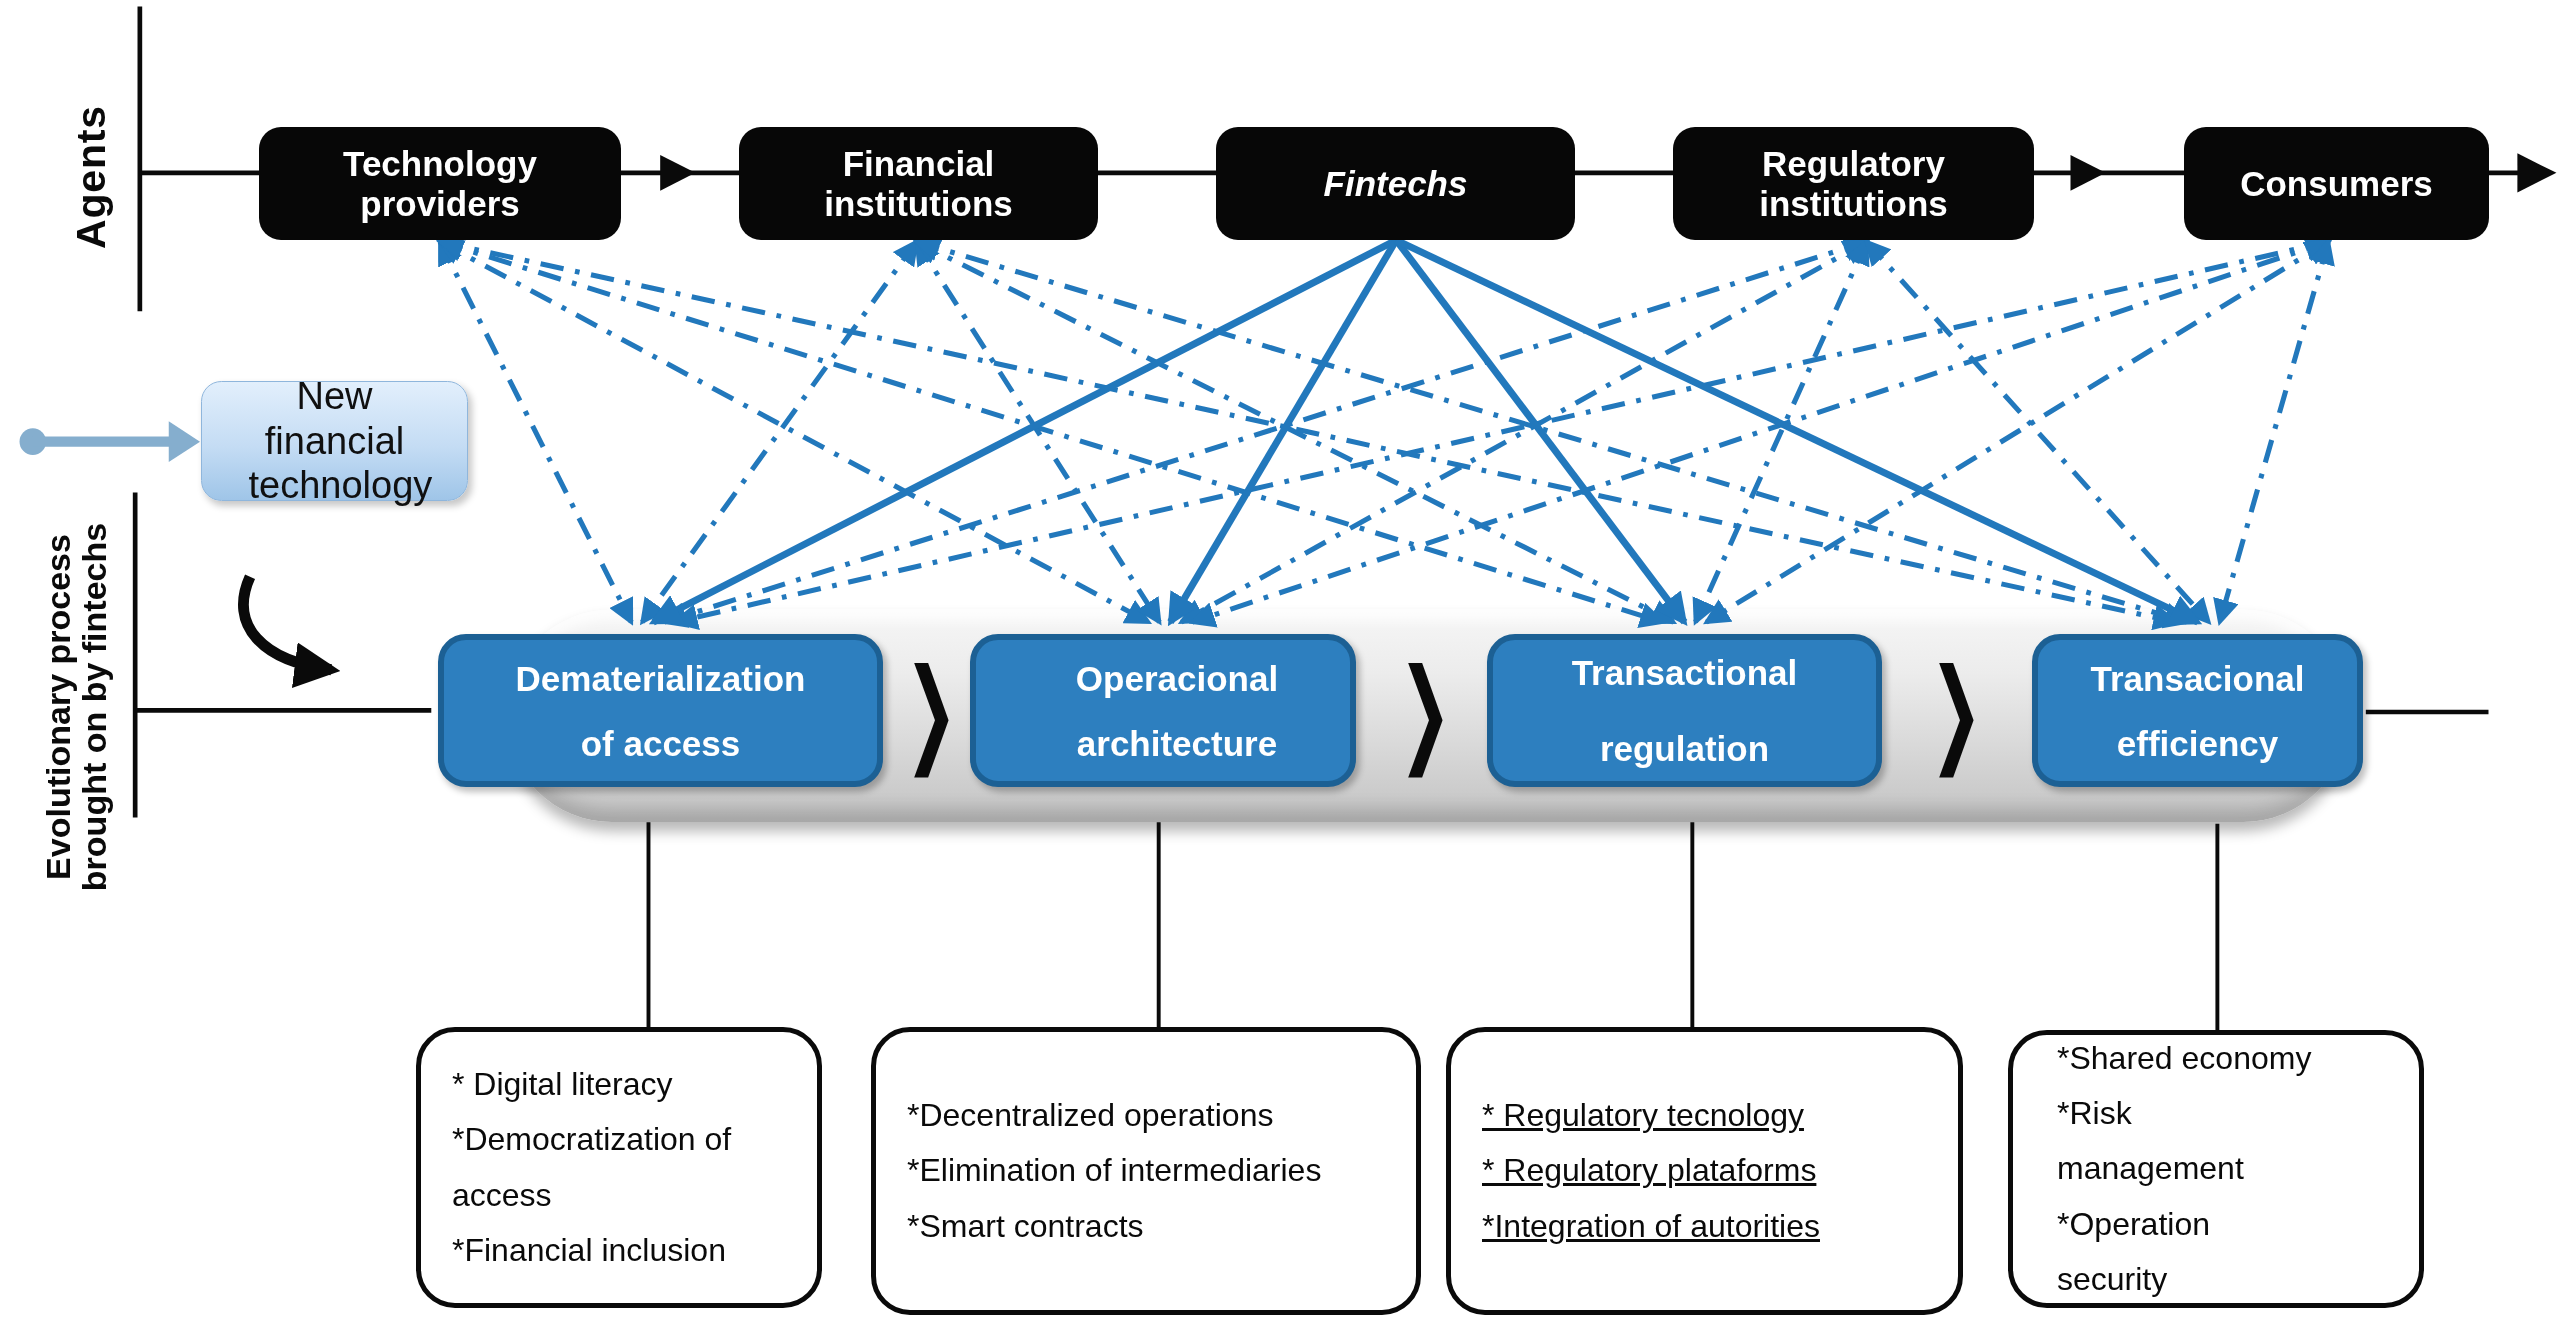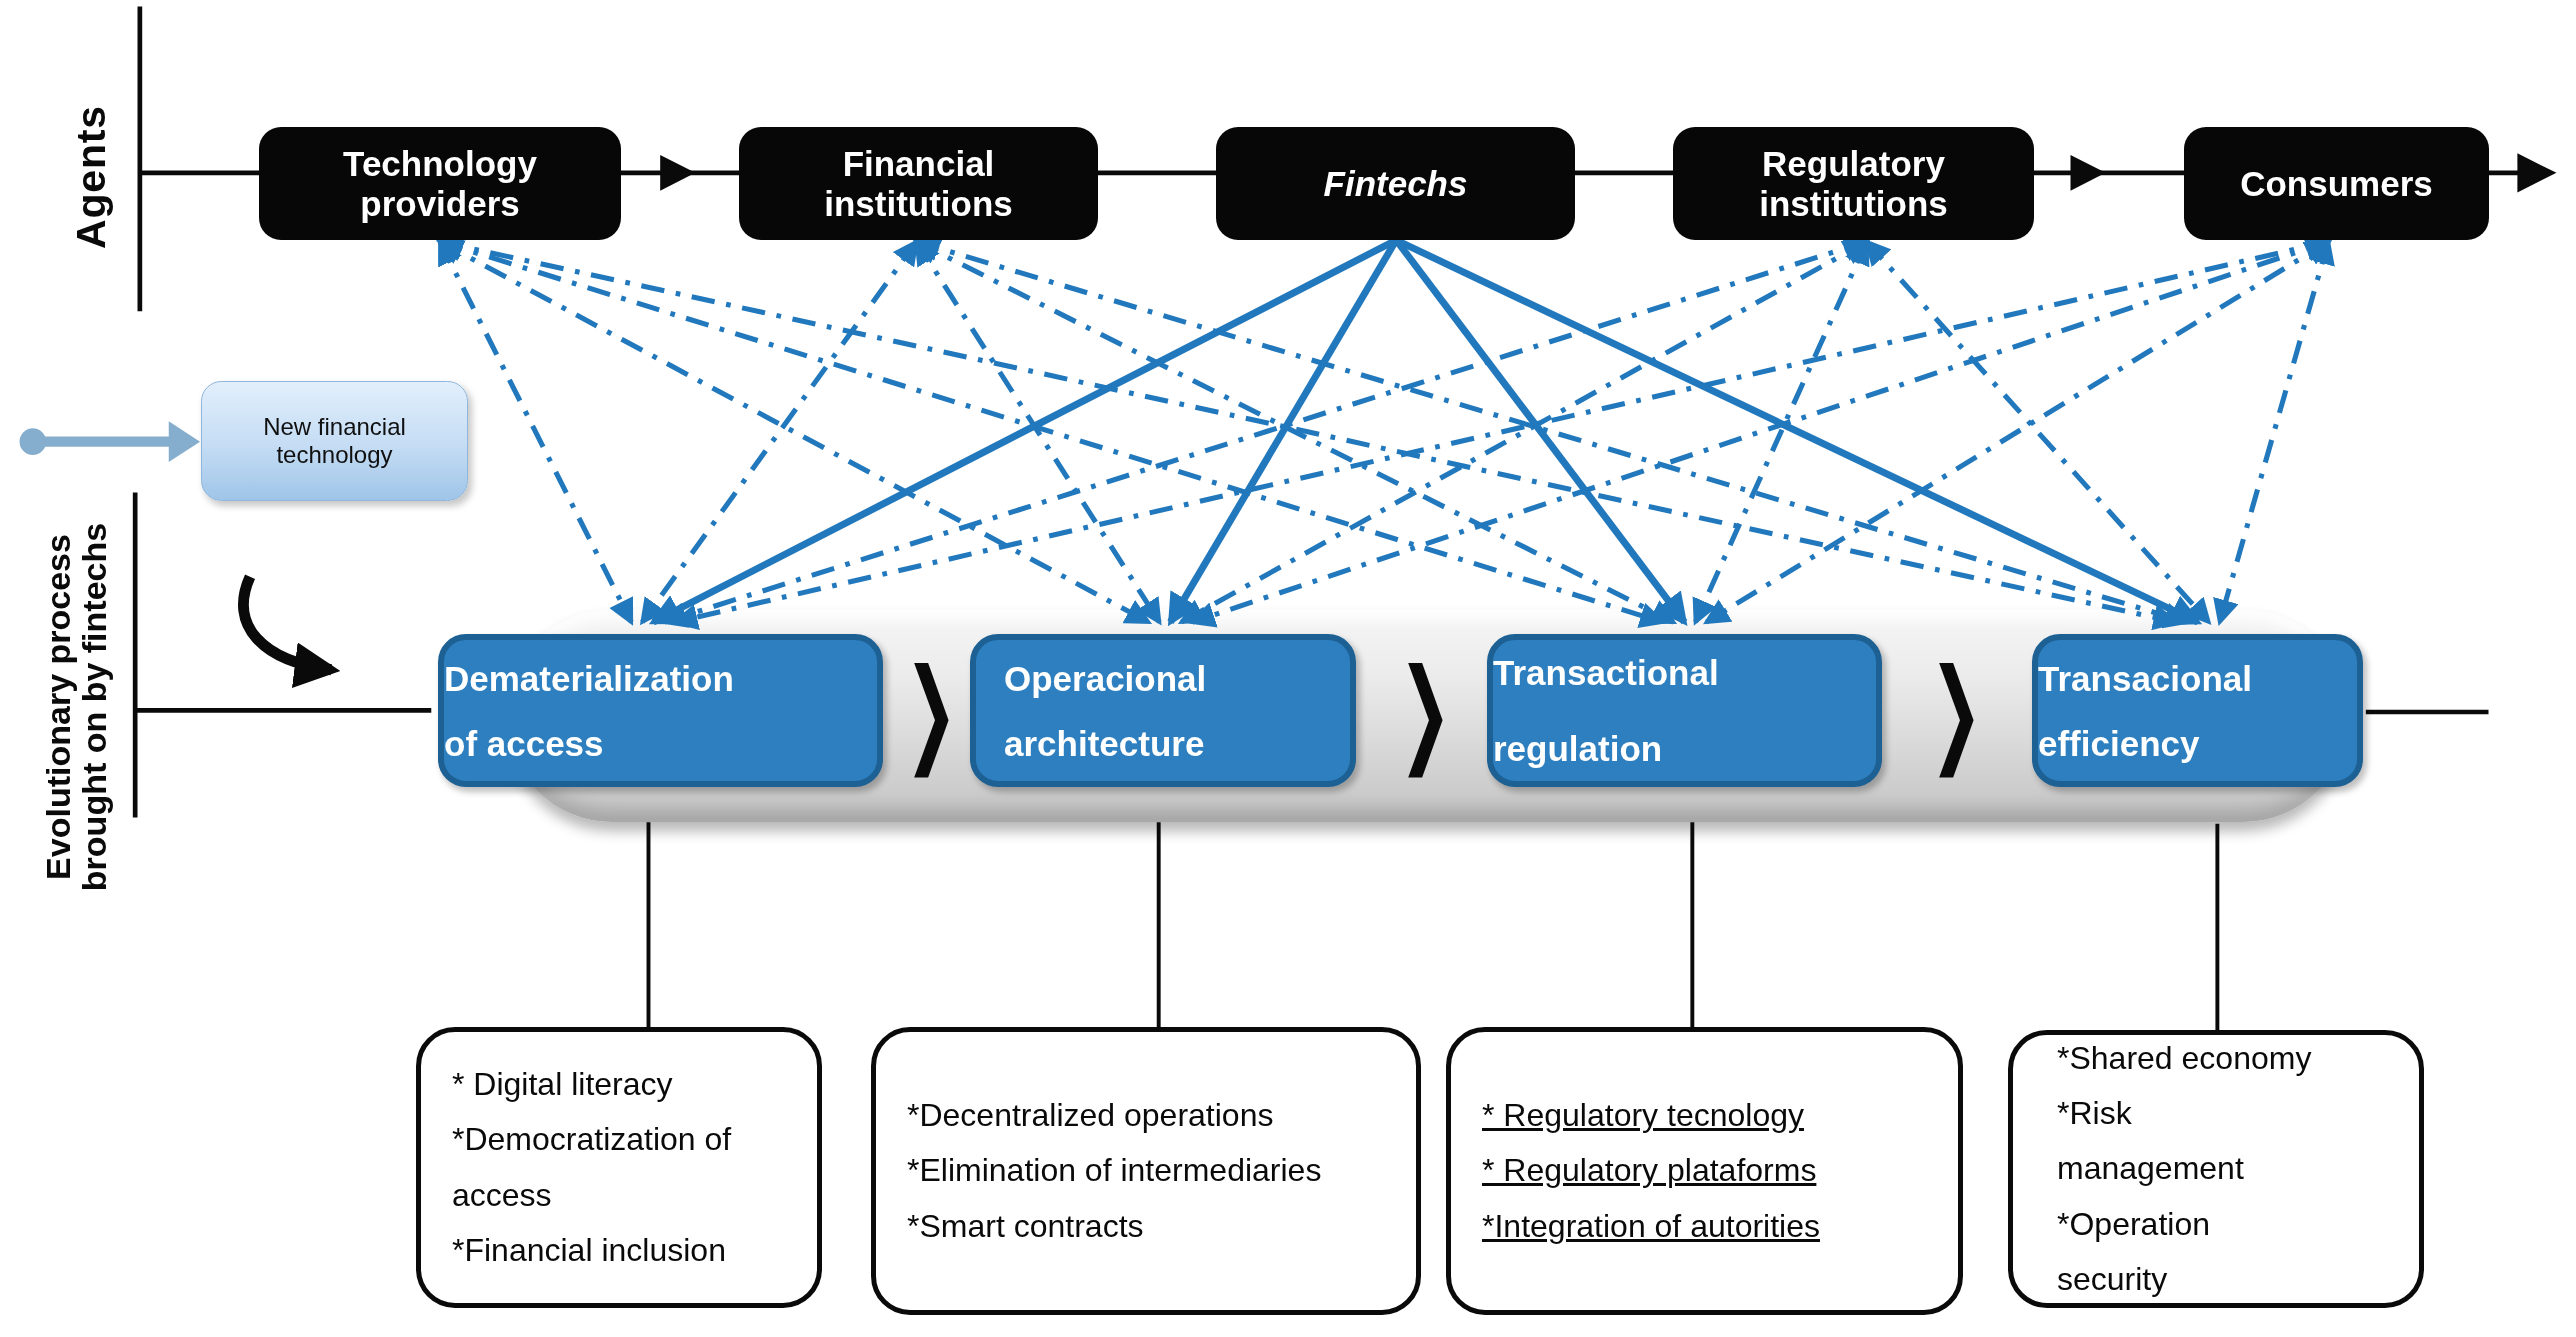--- a/index.html
+++ b/index.html
@@ -49,41 +49,41 @@
     display:flex;align-items:center;justify-content:center;text-align:center;
     font-weight:bold;font-size:35px;line-height:1.12;
     height:113px;top:127px;padding:0 14px;
   }
   .agent.italic{font-style:italic;}
 
   
   .stage{
     background:var(--stage-fill);border:6.3px solid var(--stage-border);
     border-radius:28px;z-index:3;color:#fff;
-    display:flex;flex-direction:column;align-items:flex-start;justify-content:center;text-align:center;
+    display:flex;flex-direction:column;align-items:center;justify-content:center;text-align:center;
     font-weight:bold;font-size:35px;line-height:1.0;
     top:634px;height:153px;
     box-shadow:3.1px 4.7px 6.3px rgba(0,0,0,0.25);
   }
   .stage span{display:block;}
   .stage span + span{margin-top:30px;}
 
   .chevron{
     z-index:4;color:var(--ink);font-weight:bold;font-size:88px;
     transform:translate(-50%,-50%) scale(0.72,1.3);
     top:711px;line-height:1;
   }
 
   
   .nft{
     left:201px;top:381px;width:267px;height:120px;border-radius:20.3px;z-index:3;
     background:linear-gradient(180deg,var(--nft-top) 0%,#C4DCF4 55%,var(--nft-bottom) 100%);
     border:1.6px solid var(--nft-border);
     display:flex;align-items:center;justify-content:center;text-align:center;
-    font-size:24px;line-height:1.18;color:#101010;
+    font-size:38px;line-height:1.18;color:#101010;
     box-shadow:3.1px 4.7px 7px rgba(0,0,0,0.22);
   }
   .nft span{display:inline-block;width:172px;}
 
   
   .vlabel{
     z-index:3;font-weight:bold;white-space:nowrap;text-align:center;
     transform:translate(-50%,-50%) rotate(-90deg);
   }
   .agents-label{left:91px;top:177px;font-size:41px;letter-spacing:0.8px;}

